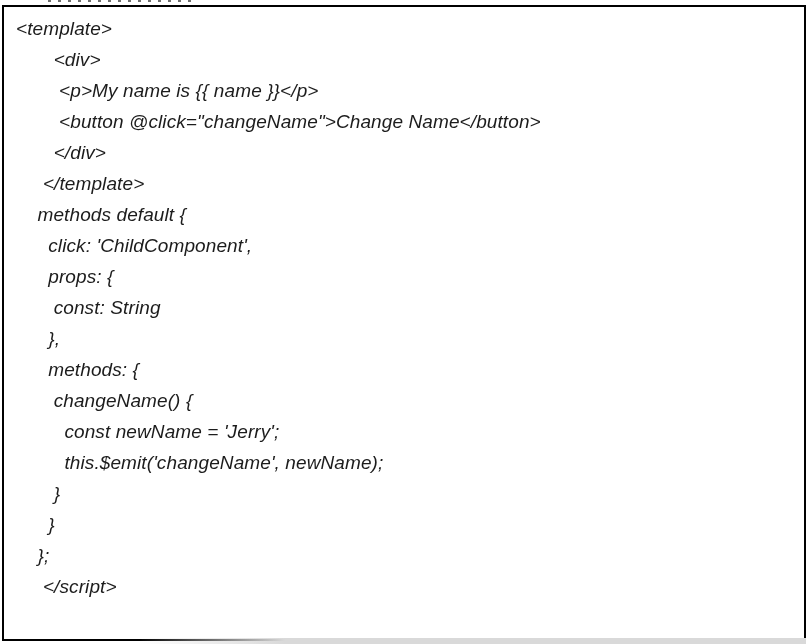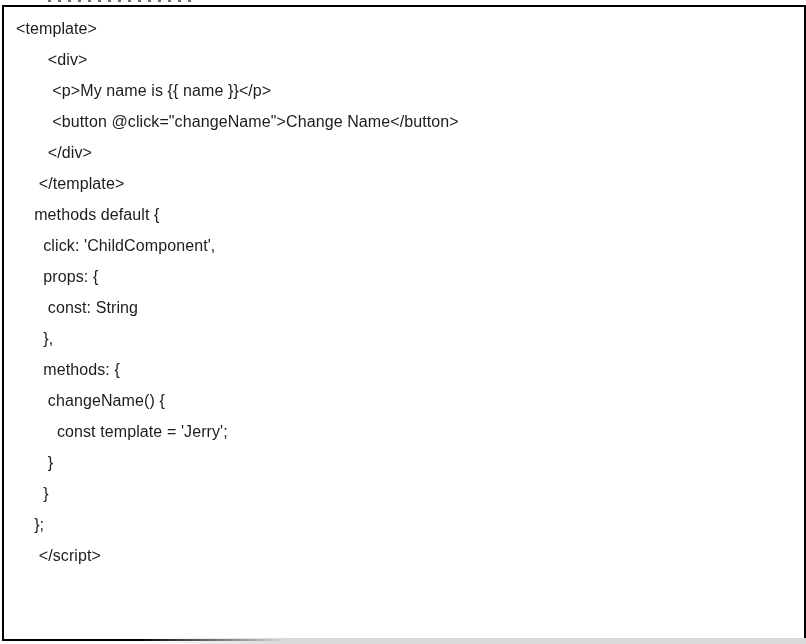--- a/index.html
+++ b/index.html
@@ -31,25 +31,26 @@
     left:2px;top:5px;
     width:788px;height:626px;
     border:2px solid var(--border-color);
     background:#ffffff;
     box-sizing:content-box;
     padding:6px 0 0 12px;
     overflow:hidden;
   }
   .code-line{
     white-space:pre;
-    font-size:16px;
+    font-size:19px;
     line-height:31px;
     height:31px;
     color:var(--text-color);
     letter-spacing:0.1px;
+    font-style:italic;
   }
   
   .bottom-strip{
     position:absolute;
     left:138px;top:638px;
     width:668px;height:10px;
     border-top-left-radius:8px;
     background:linear-gradient(to right, rgba(217,217,217,0) 0%, var(--strip-color) 22%);
   }
 </style>
@@ -65,20 +66,21 @@
   <div class="code-line">        &lt;button @click="changeName"&gt;Change Name&lt;/button&gt;</div>
   <div class="code-line">       &lt;/div&gt;</div>
   <div class="code-line">     &lt;/template&gt;</div>
   <div class="code-line">    methods default {</div>
   <div class="code-line">      click: 'ChildComponent',</div>
   <div class="code-line">      props: {</div>
   <div class="code-line">       const: String</div>
   <div class="code-line">      },</div>
   <div class="code-line">      methods: {</div>
   <div class="code-line">       changeName() {</div>
-  <div class="code-line">         const template = 'Jerry';</div>
+  <div class="code-line">         const newName = 'Jerry';</div>
+  <div class="code-line">         this.$emit('changeName', newName);</div>
   <div class="code-line">       }</div>
   <div class="code-line">      }</div>
   <div class="code-line">    };</div>
   <div class="code-line">     &lt;/script&gt;</div>
 </div>
 
 <div class="bottom-strip"></div>
 
 </body></html>

